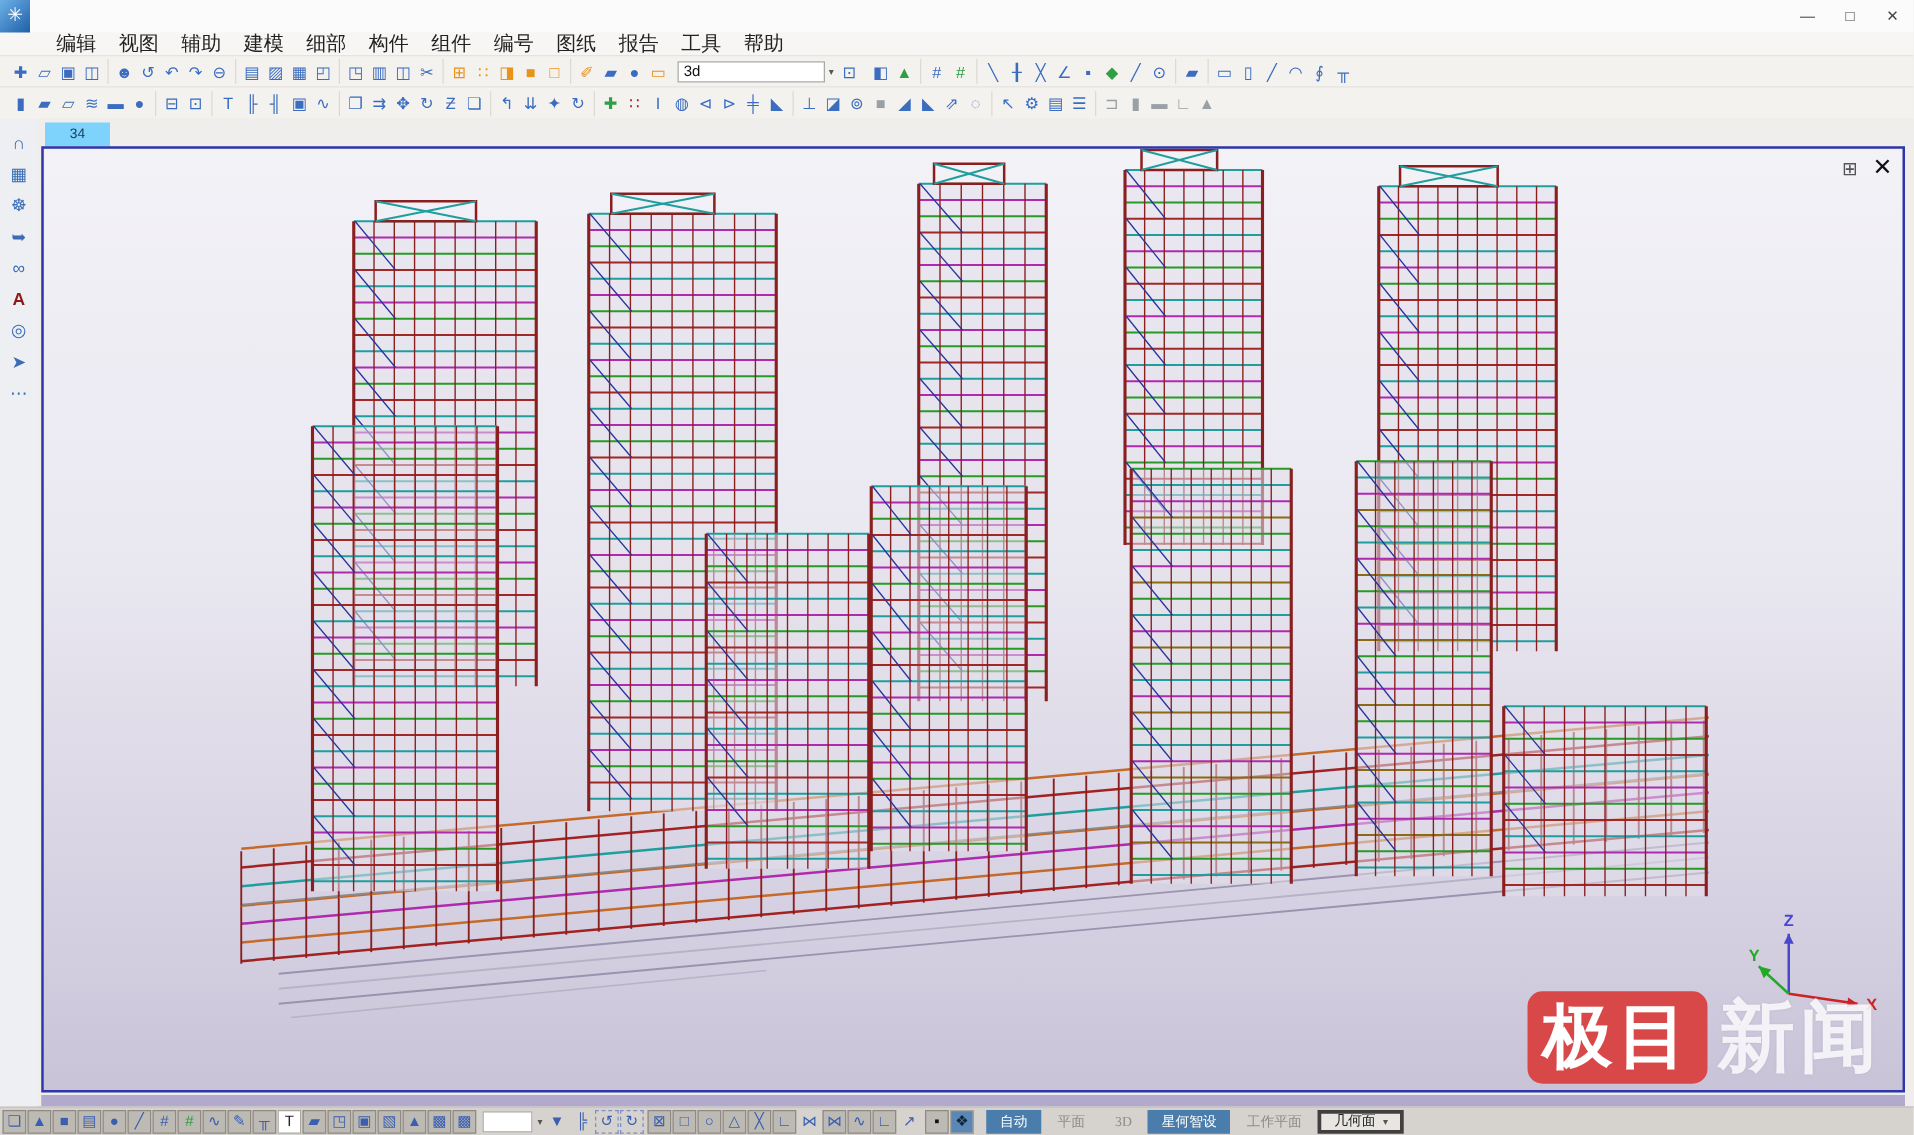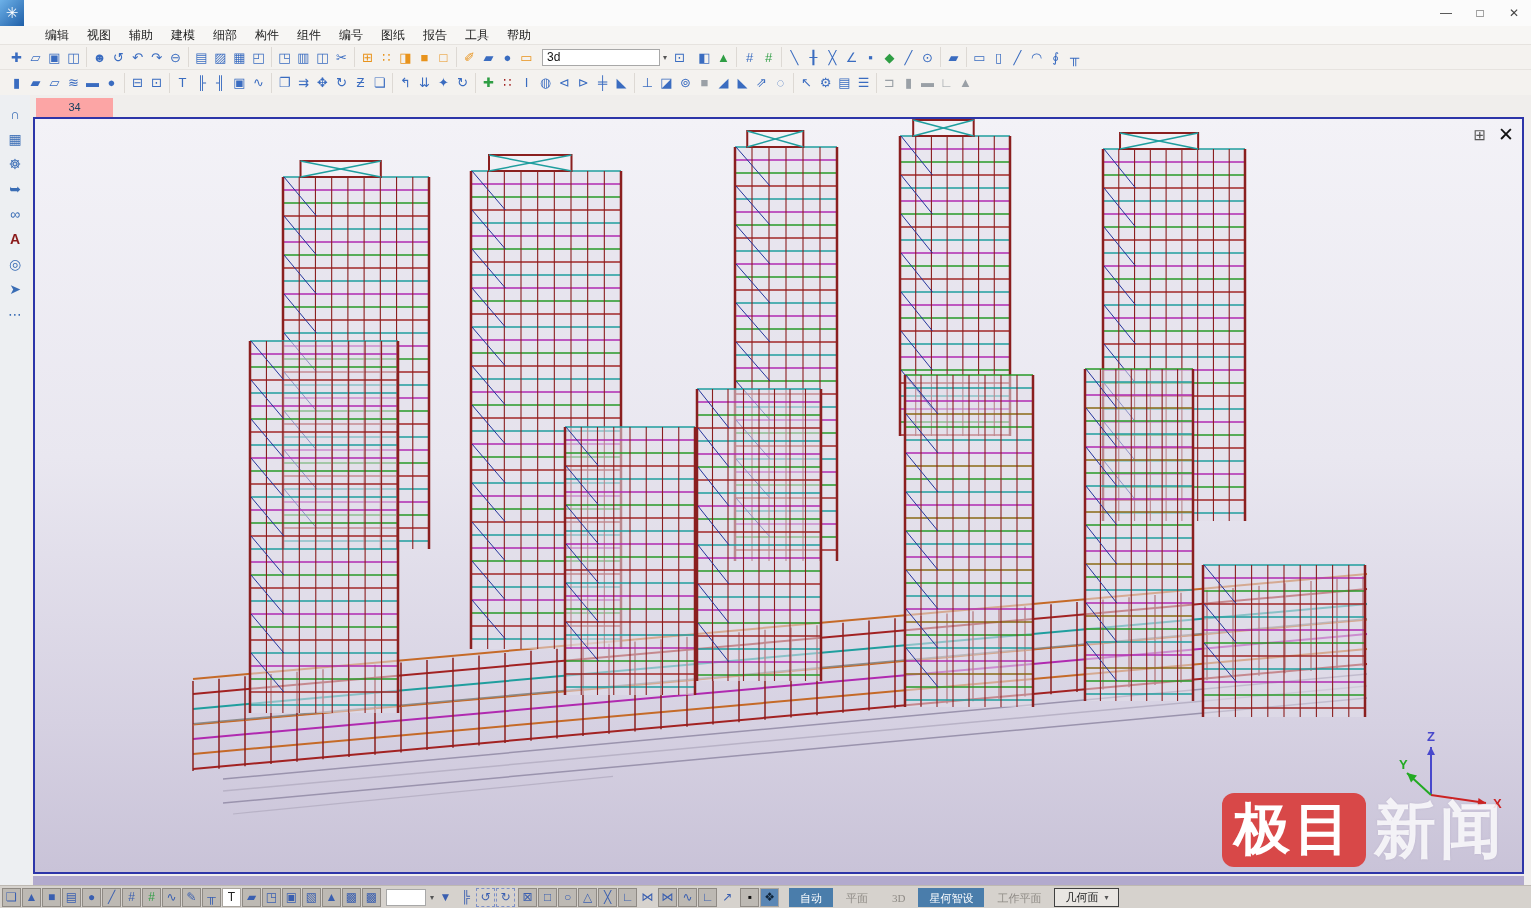--- a/index.html
+++ b/index.html
@@ -9,21 +9,21 @@
   
   .titlebar{height:26px;background:#fbfbfb;display:flex;align-items:center;position:relative;}
   .app-icon{width:24px;height:26px;background:linear-gradient(135deg,#6db1e8,#1f5fa8);
     color:#fff;font-size:15px;text-align:center;line-height:26px;}
   .title-text{font-size:13px;color:#111;margin-left:10px;white-space:nowrap;}
   .win-controls{position:absolute;right:0;top:0;display:flex;height:26px;}
   .win-btn{width:34px;height:26px;text-align:center;line-height:26px;font-size:12px;color:#444;}
 
   
   .menubar{height:18px;background:#f7f6f4;display:flex;align-items:center;padding-left:36px;}
-  .menu-item{font-size:12px;color:#222;padding:0 9px;cursor:default;}
+  .menu-item{font-size:16px;color:#222;padding:0 9px;cursor:default;}
 
   
   .tbar{background:#f4f2ef;display:flex;align-items:center;padding-left:4px;}
   .tb1{height:25px;border-top:1px solid #e6e3df;}
   .tb2{height:26px;border-top:1px solid #e6e3df;}
   .grp{display:flex;align-items:center;padding:0 3px;border-right:1px solid #ddd9d4;height:20px;}
   .grp:last-child{border-right:none;}
   .ic{display:inline-block;width:19px;height:19px;line-height:19px;font-size:13px;
     text-align:center;color:#3a6cc0;cursor:default;}
   .ic.or{color:#e8931c;} .ic.green{color:#2f9e44;} .ic.red{color:#a02020;}
@@ -33,21 +33,21 @@
     font-size:12px;color:#111;padding:0 4px;line-height:15px;}
   .combo-caret{font-size:8px;color:#555;padding:0 3px;}
 
   
   .main{position:relative;width:1531px;height:790px;background:#f0eeec;}
   .sidebar{position:absolute;left:0;top:0;width:30px;height:100%;background:#edeff2;
     display:flex;flex-direction:column;align-items:center;padding-top:10px;gap:7px;}
   .sic{width:22px;height:18px;font-size:14px;line-height:18px;text-align:center;color:#3a6db5;}
   .sic.red{color:#8b1a1a;font-weight:bold;}
   .tabstrip{position:absolute;left:30px;top:0;right:0;height:22px;background:#f0eeec;}
-  .tab{position:absolute;left:6px;top:3px;width:77px;height:19px;background:#fca5a5;
+  .tab{position:absolute;left:6px;top:3px;width:52px;height:19px;background:#7dd3fc;
     color:#17405f;font-size:11px;text-align:center;line-height:19px;}
   .viewport{position:absolute;left:33px;top:22px;width:1491px;height:757px;
     border:2px solid #2d35a8;
     background:linear-gradient(180deg,#f3f2f7 0%,#e9e7f0 45%,#d6d1e2 80%,#c9c3d8 100%);}
   .vp-tools{position:absolute;right:8px;top:4px;display:flex;gap:12px;align-items:center;z-index:6;}
   .vp-ic{font-size:15px;color:#555;} .vp-close{font-size:19px;color:#111;font-weight:bold;}
   .purple-strip{position:absolute;left:33px;top:781px;width:1491px;height:9px;background:#b2aacd;}
   #scene{position:absolute;left:0;top:0;width:100%;height:100%;}
 
   
@@ -68,21 +68,21 @@
   .bic.white{background:#fff;color:#222;}
   .bic.dashed{background:#d6d2cd;border:1px dashed #7d8fc6;}
   .bic.plain{background:transparent;border-color:transparent;}
   .bic.dark{background:#5b87b5;color:#10253a;}
   .bic.green{color:#2f9e44;} .bic.blk{color:#111;}
   .bcombo{width:40px;height:17px;background:#fff;border:1px solid #a8a8a8;margin:0 2px;}
   .bcaret{font-size:8px;color:#555;padding:0 2px;}
   .bbtn{height:19px;font-size:11px;padding:0 10px;margin:0 1px;line-height:19px;color:#8f8b86;
     background:#d6d2cd;border:1px solid transparent;}
   .bbtn.active{background:#4a7dab;color:#fff;}
-  .bbtn.normal{background:#e9e6e2;color:#222;border:1px solid #404040;}
+  .bbtn.normal{background:#e9e6e2;color:#222;border:3px solid #404040;}
   .spacer{flex:1;}
 </style>
 </head>
 <body>
 
 <div class="titlebar">
   <div class="app-icon">✳</div>
   <div class="win-controls">
       <span class="win-btn">—</span>
       <span class="win-btn">□</span>

